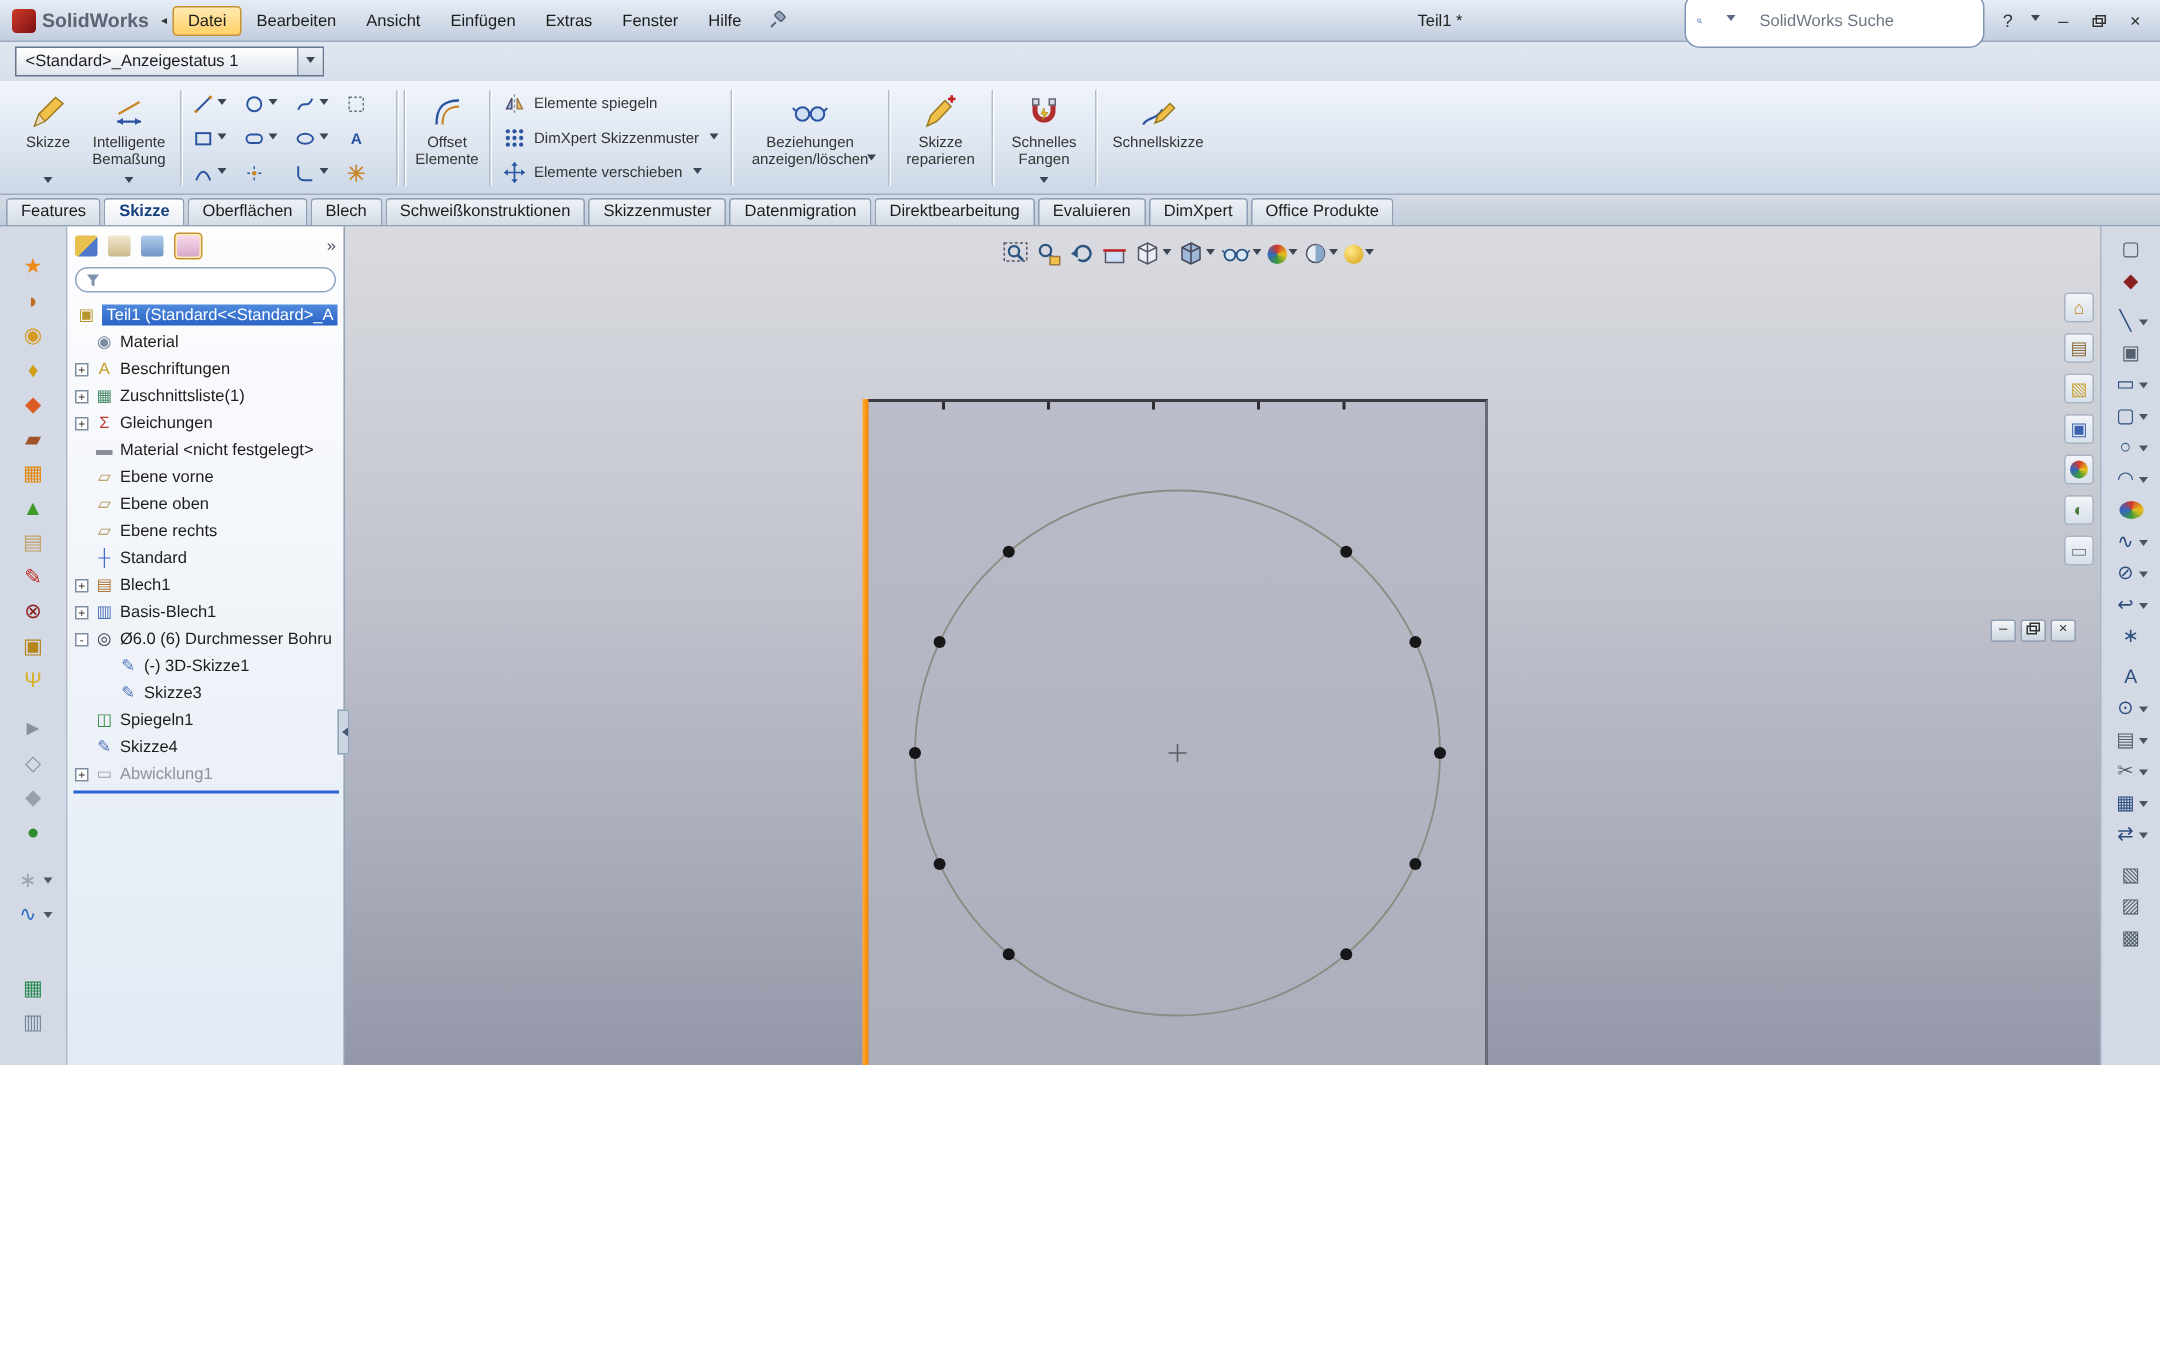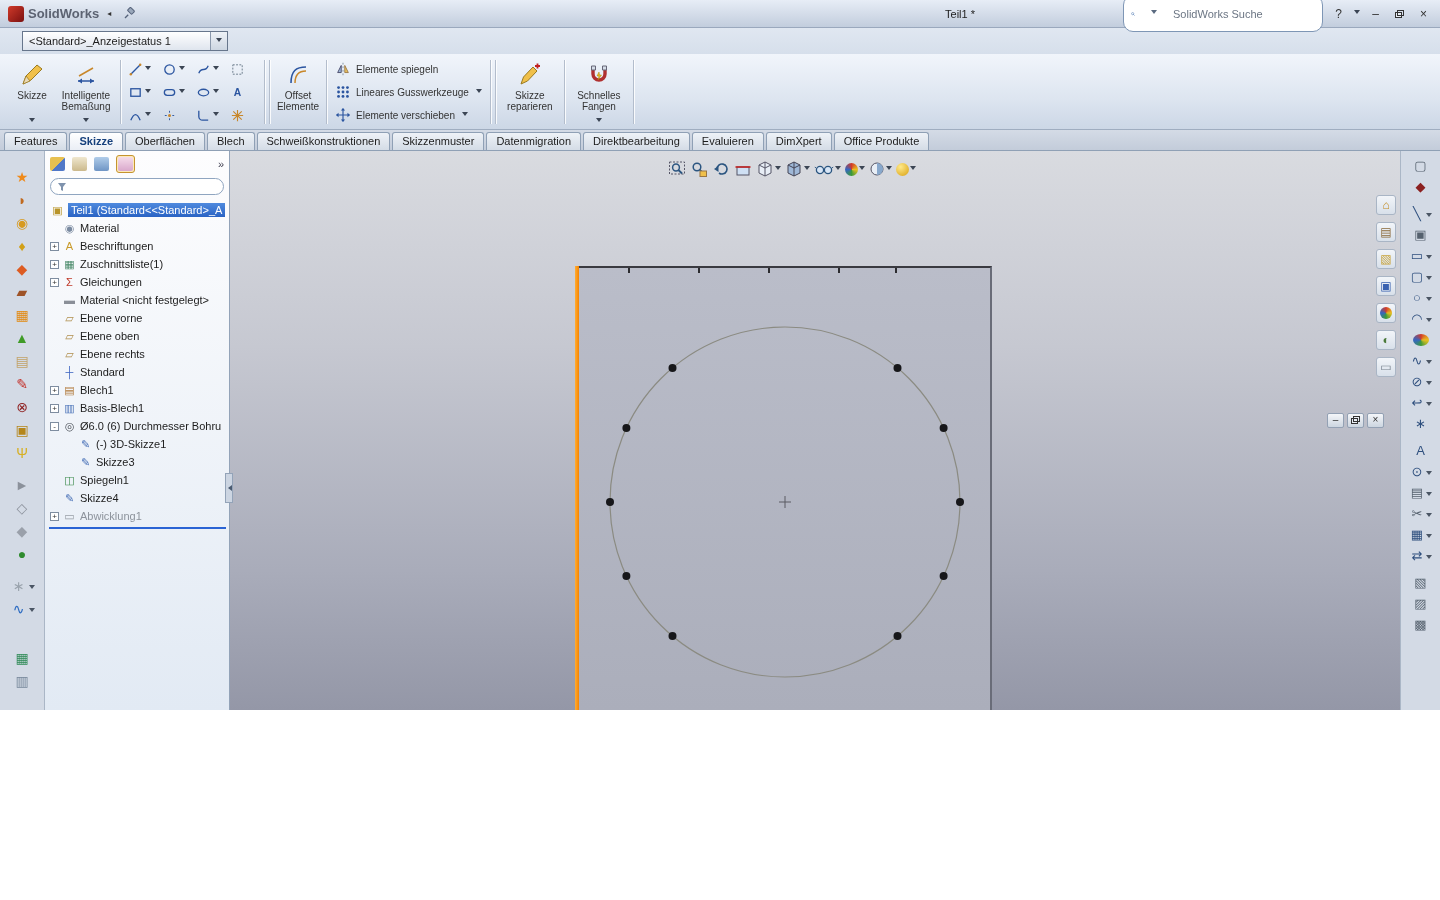--- a/index.html
+++ b/index.html
@@ -25,21 +25,21 @@
 .searchbox input::placeholder{color:#6c7684}
 .winbtn{min-width:17px;text-align:center;color:#333;font-size:12px;padding:0 2px}
 .restore-glyph{position:relative;width:9px;height:8px;display:inline-block;margin-top:1px}
 .restore-glyph i{position:absolute;left:0;bottom:0;width:7px;height:6px;border:1px solid #333;background:#e8edf4}
 .restore-glyph b{position:absolute;right:0;top:0;width:7px;height:6px;border:1px solid #333}
 .cdown{display:inline-block;width:0;height:0;border:3px solid transparent;border-top:4px solid #3b4554}
 .cdown.lite{border-top-color:#5a6a80}
 
 
 .row2{height:26px;background:linear-gradient(#e0e7f1,#d6dfeb);display:flex;align-items:center}
-.combo{display:flex;align-items:center;width:206px;height:20px;margin-left:22px;background:linear-gradient(#fff,#dfe5ee);border:1px solid #67768c;padding-left:6px}
+.combo{display:flex;align-items:center;width:206px;height:20px;margin-left:10px;background:linear-gradient(#fff,#dfe5ee);border:1px solid #67768c;padding-left:6px}
 .combo-arrow{margin-left:auto;width:17px;height:100%;border-left:1px solid #8a98ac;background:linear-gradient(#eef2f7,#cdd6e2);display:flex;align-items:center;justify-content:center}
 
 
 .ribbon{height:76px;background:linear-gradient(#f1f5fb,#dde5f0 60%,#ccd7e6);border-bottom:1px solid #9fadc0;display:flex;align-items:stretch;padding:2px 4px 1px 6px}
 .rgroup{display:flex;align-items:center;gap:2px;padding:0 3px}
 .rsep{width:1px;background:#b3bdcc;box-shadow:1px 0 0 rgba(255,255,255,.85);margin:4px 2px}
 .bigbtn{position:relative;width:58px;height:70px;display:flex;flex-direction:column;align-items:center;padding-top:5px;border-radius:3px}
 .bigbtn.narrow{width:46px}
 .bigbtn.wide{width:94px}
 .bicon{height:26px;display:flex;align-items:center}
@@ -116,20 +116,36 @@
 <body>
 
 <div class="app">
 
   <header class="titlebar">
     <div class="logo">
       <span class="logo-mark"></span>
       <span class="logo-text">SolidWorks</span>
     </div>
     <span class="menu-overflow">◂</span>
+    <nav class="menubar">
+
+        <span class="menu-item active">Datei</span>
+
+        <span class="menu-item">Bearbeiten</span>
+
+        <span class="menu-item">Ansicht</span>
+
+        <span class="menu-item">Einfügen</span>
+
+        <span class="menu-item">Extras</span>
+
+        <span class="menu-item">Fenster</span>
+
+        <span class="menu-item">Hilfe</span>
+      </nav>
     <span class="pin-icon">
       <svg width="13" height="13" viewBox="0 0 13 13">
           <path d="M2 11l3.2-3.2" stroke="#55627a" stroke-width="1.3" fill="none"></path>
           <rect x="5" y="1.6" width="6" height="4.4" rx="1" transform="rotate(45 8 3.8)" fill="#9aa8bb" stroke="#55627a"></rect>
         </svg>
     </span>
     <div class="doc-title">Teil1 *</div>
     <div class="tb-right">
       <div class="searchbox">
         <svg width="12" height="12" viewBox="0 0 12 12">
@@ -294,35 +310,47 @@
               <circle cx="9" cy="4" r="1.6"></circle>
               <circle cx="14" cy="4" r="1.6"></circle>
               <circle cx="4" cy="9" r="1.6"></circle>
               <circle cx="9" cy="9" r="1.6"></circle>
               <circle cx="14" cy="9" r="1.6"></circle>
               <circle cx="4" cy="14" r="1.6"></circle>
               <circle cx="9" cy="14" r="1.6"></circle>
               <circle cx="14" cy="14" r="1.6"></circle>
             </g>
           </svg>
-        <span class="slabel">Lineares Gusswerkzeuge</span>
+        <span class="slabel">DimXpert Skizzenmuster</span>
         <span class="cdown"></span>
       </div>
       <div class="srow">
         <svg width="16" height="16" viewBox="0 0 18 18">
             <path d="M9 2v14M2 9h14" stroke="#2b55a0" stroke-width="1.3"></path>
             <path d="M9 1l-2.4 3h4.8zM9 17l-2.4-3h4.8zM1 9l3-2.4v4.8zM17 9l-3-2.4v4.8z" fill="#2b55a0"></path>
           </svg>
         <span class="slabel">Elemente verschieben</span>
         <span class="cdown"></span>
       </div>
     </div>
 
     <div class="rsep"></div>
 
+    <div class="rgroup">
+      <div class="bigbtn wide caret-r">
+        <span class="bicon">
+          <svg width="26" height="22" viewBox="0 0 26 22">
+              <circle cx="8" cy="12" r="4.5" fill="#cfe0f4" stroke="#2b55a0" stroke-width="1.4"></circle>
+              <circle cx="18" cy="12" r="4.5" fill="#cfe0f4" stroke="#2b55a0" stroke-width="1.4"></circle>
+              <path d="M12.5 12h1M3.5 10l-2-2M22.5 10l2-2" stroke="#2b55a0" stroke-width="1.2" fill="none"></path>
+            </svg>
+        </span>
+        <span class="blabel">Beziehungen anzeigen/löschen</span>
+      </div>
+    </div>
 
     <div class="rsep"></div>
 
     <div class="rgroup">
       <div class="bigbtn">
         <span class="bicon">
           <svg width="24" height="24" viewBox="0 0 24 24">
               <path d="M3 21l2.5-7L15 4l4 4-9.5 10z" fill="#f0c04a" stroke="#9a7a20"></path>
               <path d="M17 3h5M19.5 .5v5" stroke="#c22222" stroke-width="1.8"></path>
             </svg>
@@ -341,20 +369,31 @@
               <path d="M4.5 3h4v4h-4zM15.5 3h4v4h-4z" fill="#d5dde8" stroke="#667"></path>
               <path d="M12 9l-2 4h2l-1 4 3.5-5h-2z" fill="#e8c020" stroke="#a88210" stroke-width=".5"></path>
             </svg>
         </span>
         <span class="blabel">Schnelles Fangen</span>
       </div>
     </div>
 
     <div class="rsep"></div>
 
+    <div class="rgroup">
+      <div class="bigbtn" style="width:72px">
+        <span class="bicon">
+          <svg width="24" height="24" viewBox="0 0 24 24">
+              <path d="M2 20c4-6 8-2 13-10" fill="none" stroke="#2b55a0" stroke-width="1.5"></path>
+              <path d="M10 19l2-5 8-8 3 3-8 8z" fill="#f0c04a" stroke="#9a7a20"></path>
+            </svg>
+        </span>
+        <span class="blabel">Schnellskizze</span>
+      </div>
+    </div>
   </div>
 
   <div class="tabbar">
 
       <span class="tab">Features</span>
 
       <span class="tab active">Skizze</span>
 
       <span class="tab">Oberflächen</span>
 

